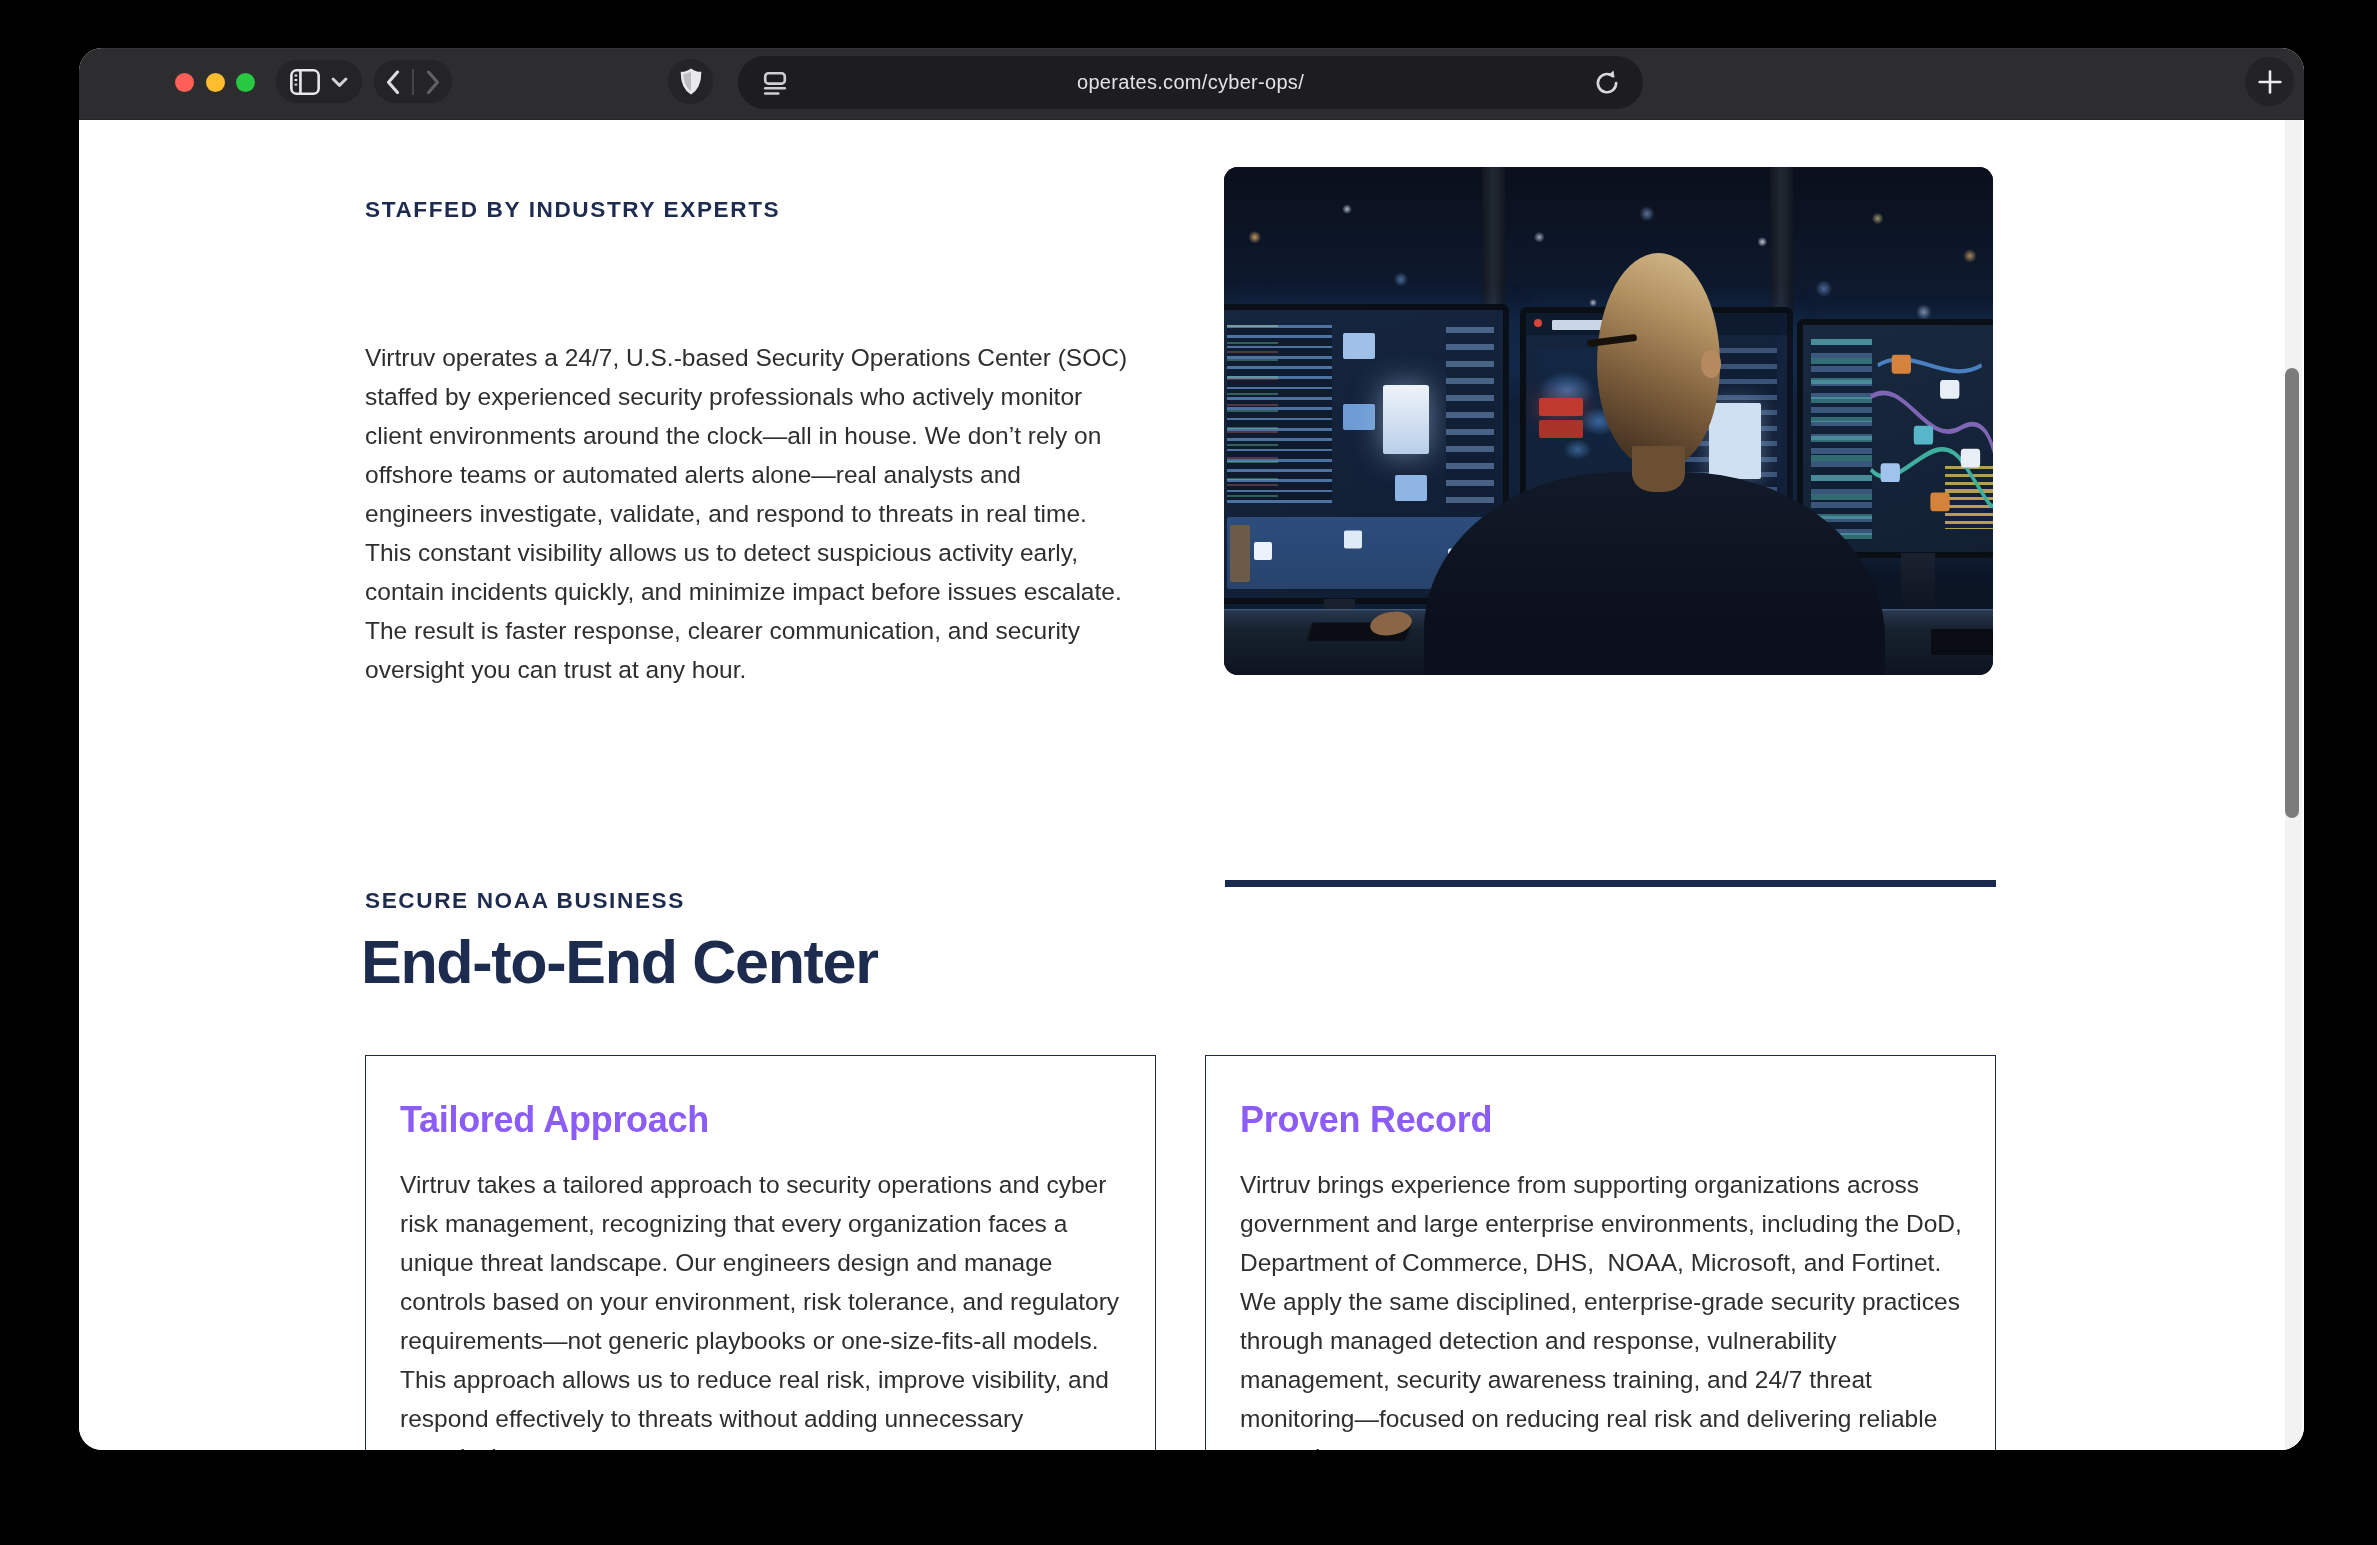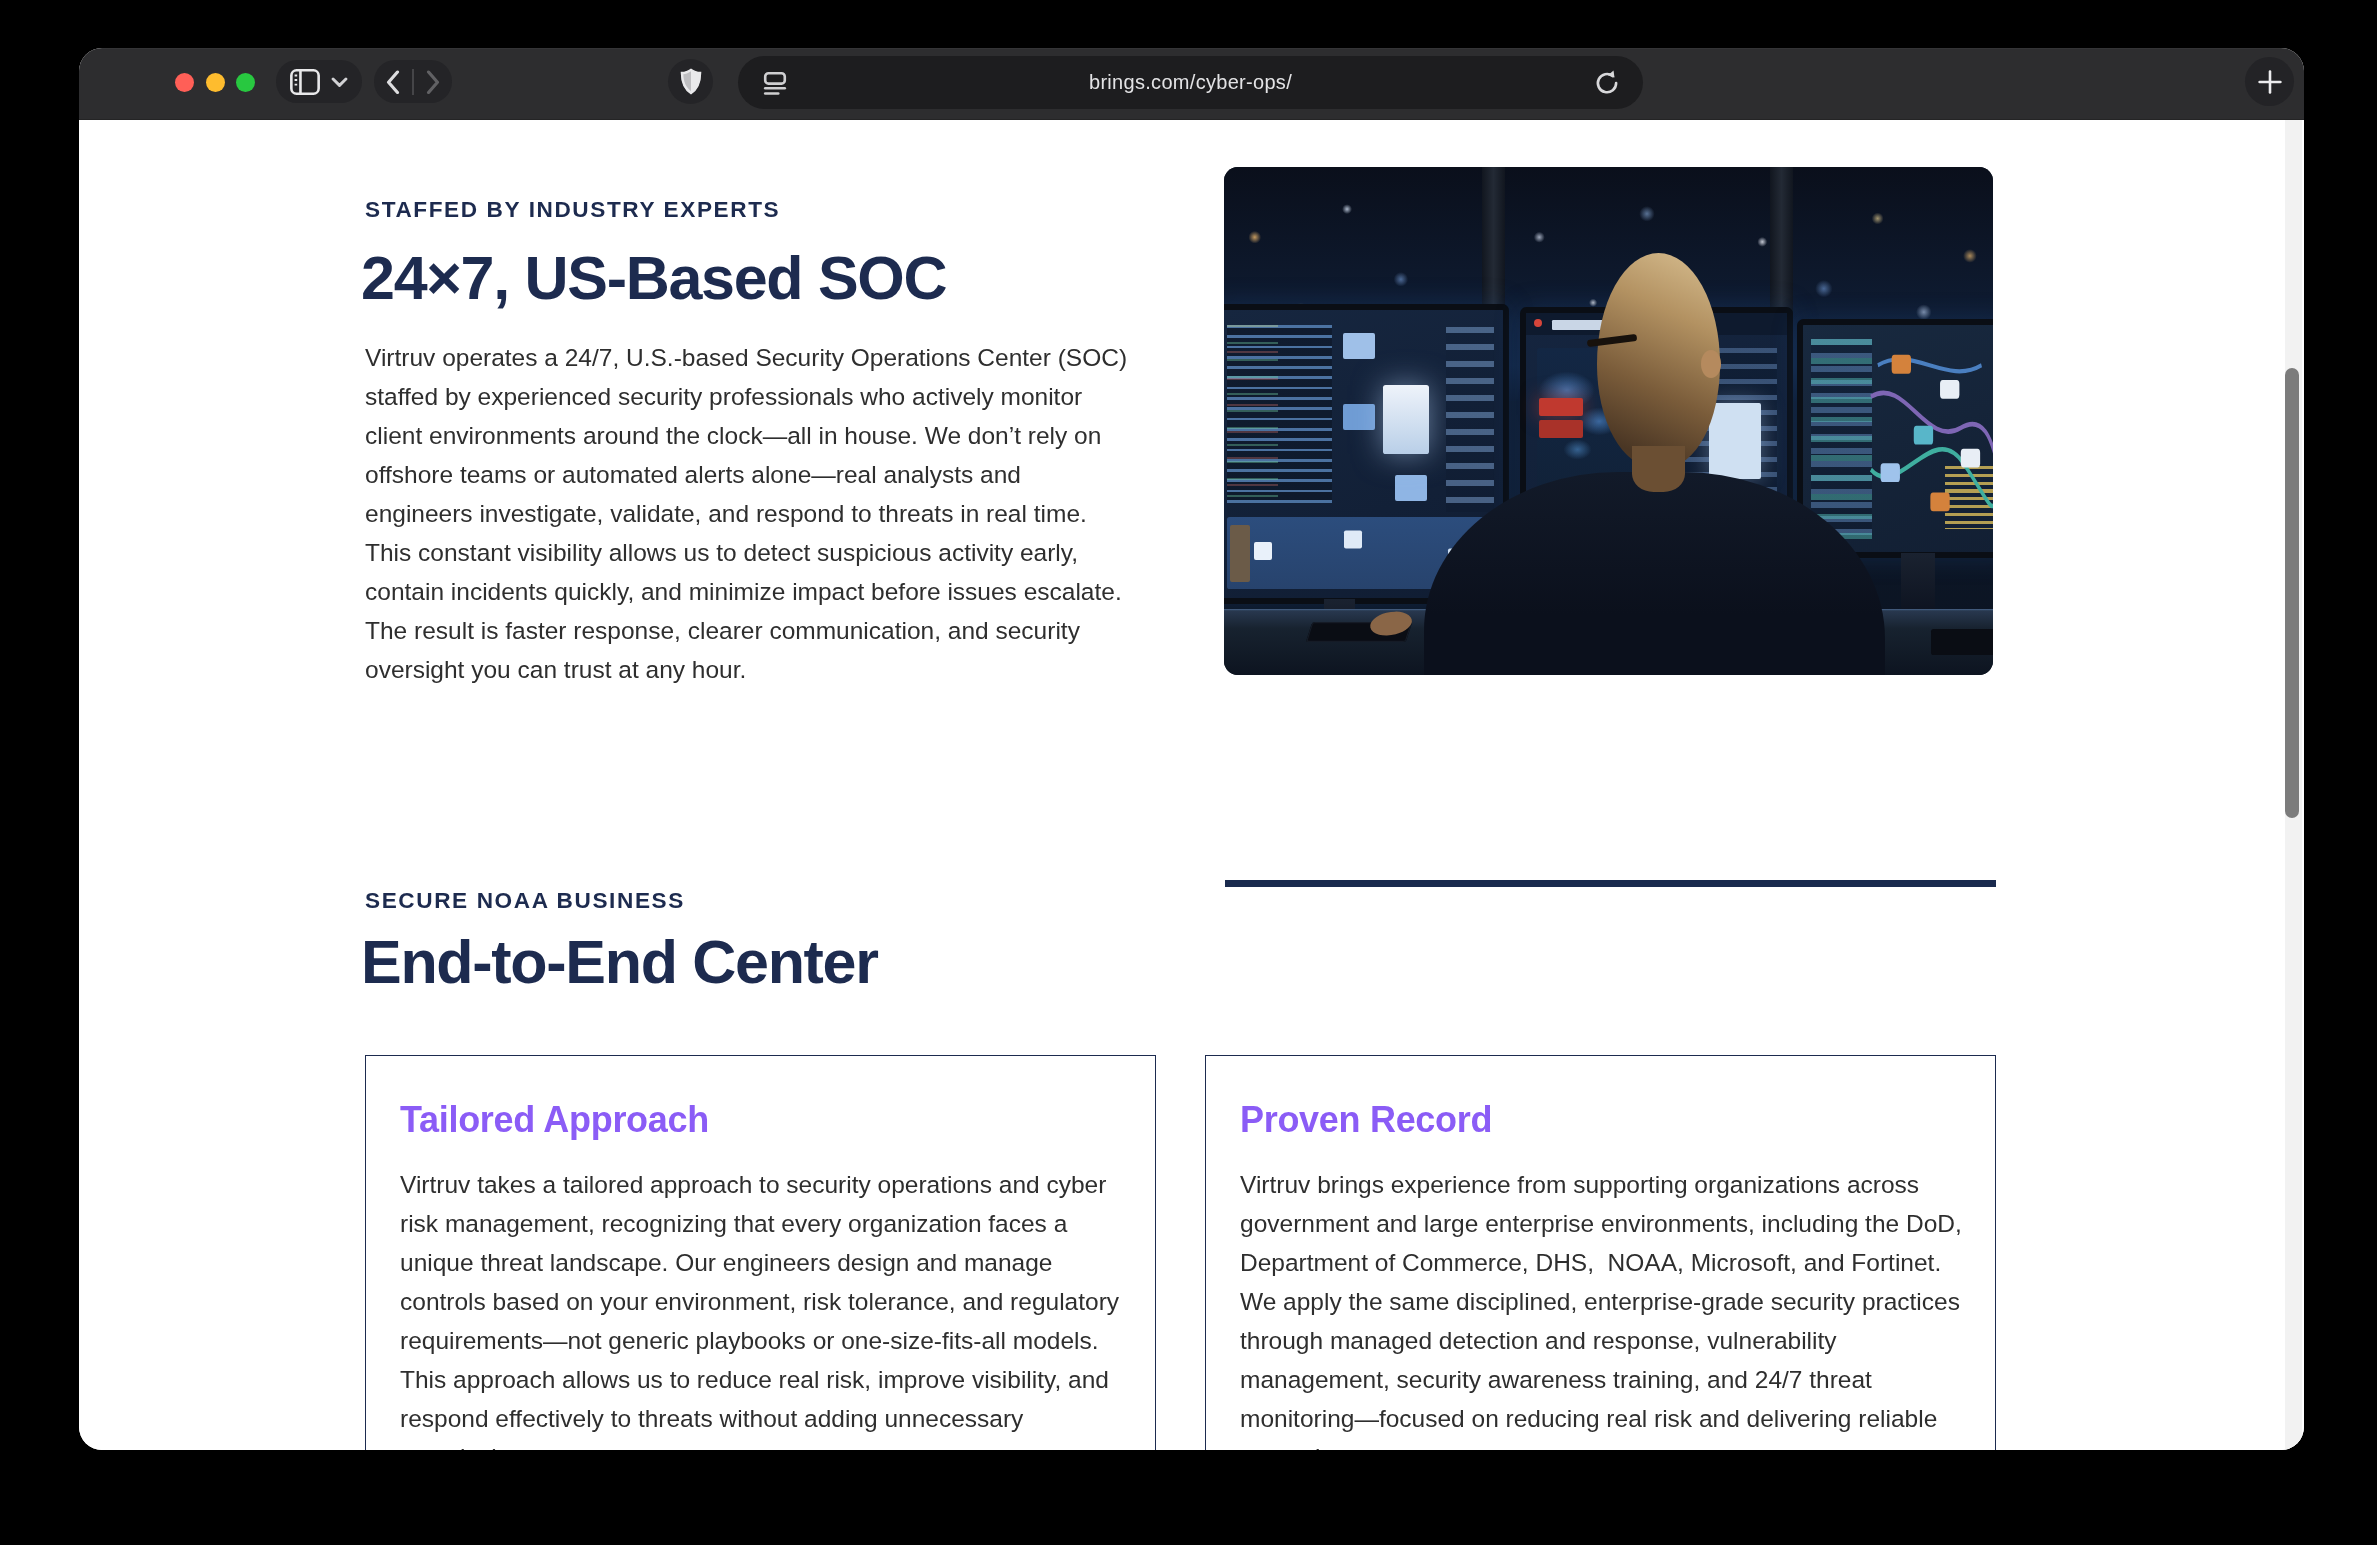--- a/index.html
+++ b/index.html
@@ -192,39 +192,38 @@
           <path d="M17 5 C13 8 8 9.5 5 9.8 C5.4 21 9 30 17 36 Z" fill="#bfbfc2"></path>
         </svg>
       </div>
 
       <div class="urlbar">
         <svg class="icon url-lead" width="30" height="30" viewBox="0 0 46 46">
           <rect x="8" y="8" width="30" height="16" rx="5" fill="none" stroke="#cfcfd1" stroke-width="4"></rect>
           <line x1="8" y1="31" x2="38" y2="31" stroke="#cfcfd1" stroke-width="4" stroke-linecap="round"></line>
           <line x1="8" y1="39" x2="28" y2="39" stroke="#cfcfd1" stroke-width="4" stroke-linecap="round"></line>
         </svg>
-        <div class="url-text">brings.com/cyber-ops/</div>
+        <div class="url-text">operates.com/cyber-ops/</div>
         <svg class="icon url-reload" width="30" height="30" viewBox="0 0 46 46">
           <path d="M37 23 a14 14 0 1 1 -5 -10.5" fill="none" stroke="#d8d8da" stroke-width="4" stroke-linecap="round"></path>
           <polygon points="33,4 34.5,14.5 24.5,11" fill="#d8d8da"></polygon>
         </svg>
       </div>
 
       <div class="circle-btn btn-newtab">
         <svg class="icon" width="26" height="26" viewBox="0 0 40 40">
           <line x1="20" y1="4" x2="20" y2="36" stroke="#ececee" stroke-width="4" stroke-linecap="round"></line>
           <line x1="4" y1="20" x2="36" y2="20" stroke="#ececee" stroke-width="4" stroke-linecap="round"></line>
         </svg>
       </div>
     </div>
 
     <div class="content">
 
       <div class="abs eyebrow" style="left:286px; top:77px;">STAFFED BY INDUSTRY EXPERTS</div>
-      <h1 class="abs h-big" style="left:282px; top:123px;">24×7, US-Based SOC</h1>
       <p class="abs body-text" style="left:286px; top:218px; width:766px;">Virtruv operates a 24/7, U.S.-based Security Operations Center (SOC) staffed by experienced security professionals who actively monitor client environments around the clock—all in house. We don’t rely on offshore teams or automated alerts alone—real analysts and engineers investigate, validate, and respond to threats in real time. This constant visibility allows us to detect suspicious activity early, contain incidents quickly, and minimize impact before issues escalate. The result is faster response, clearer communication, and security oversight you can trust at any hour.</p>
 
       <div class="abs photo">
         <div class="ph-bokeh"></div>
         <div class="ph-mullion" style="left:33.5%;"></div>
         <div class="ph-mullion" style="left:71%;"></div>
 
         <div class="ph-monitor ph-mon-left">
           <div class="ph-code"></div>
           <div class="ph-code2"></div>

